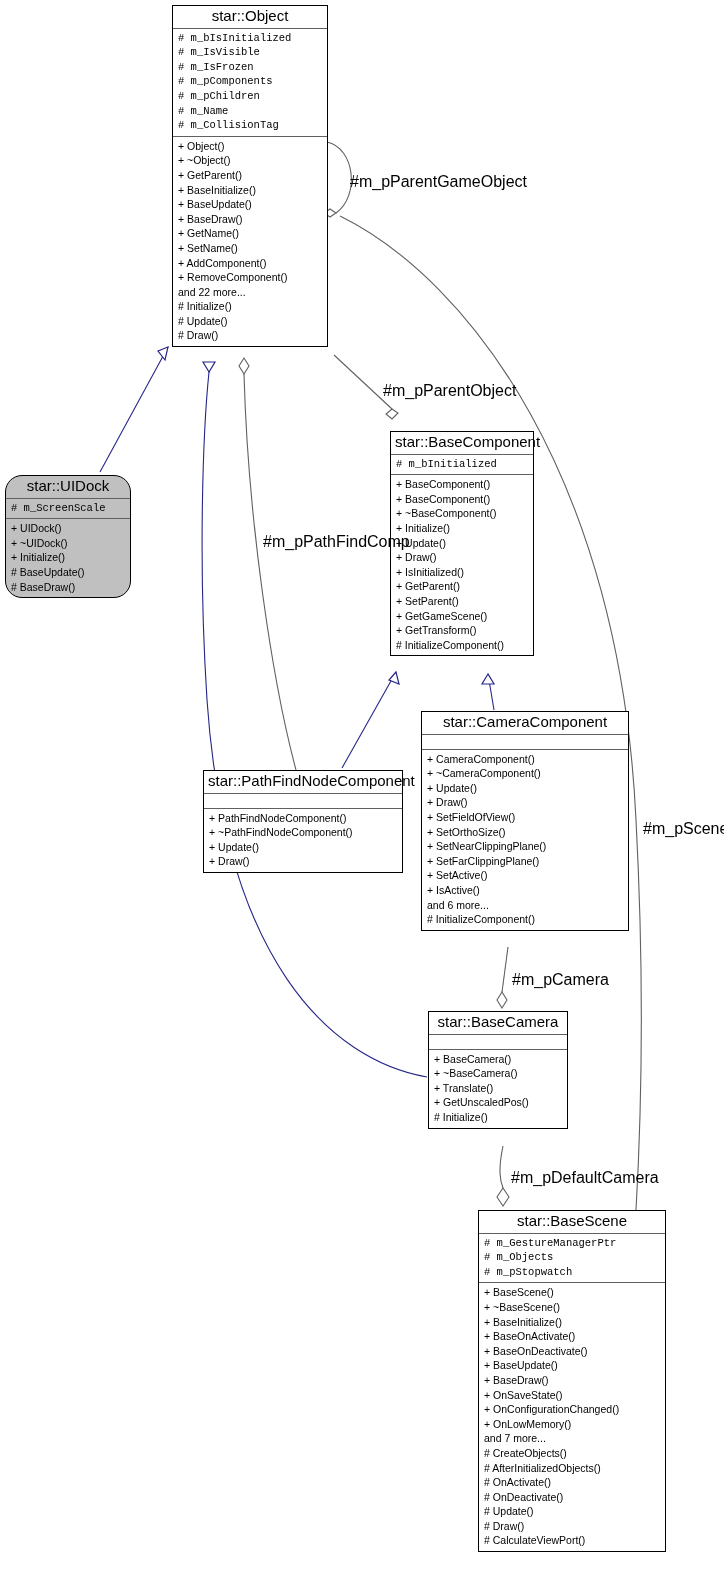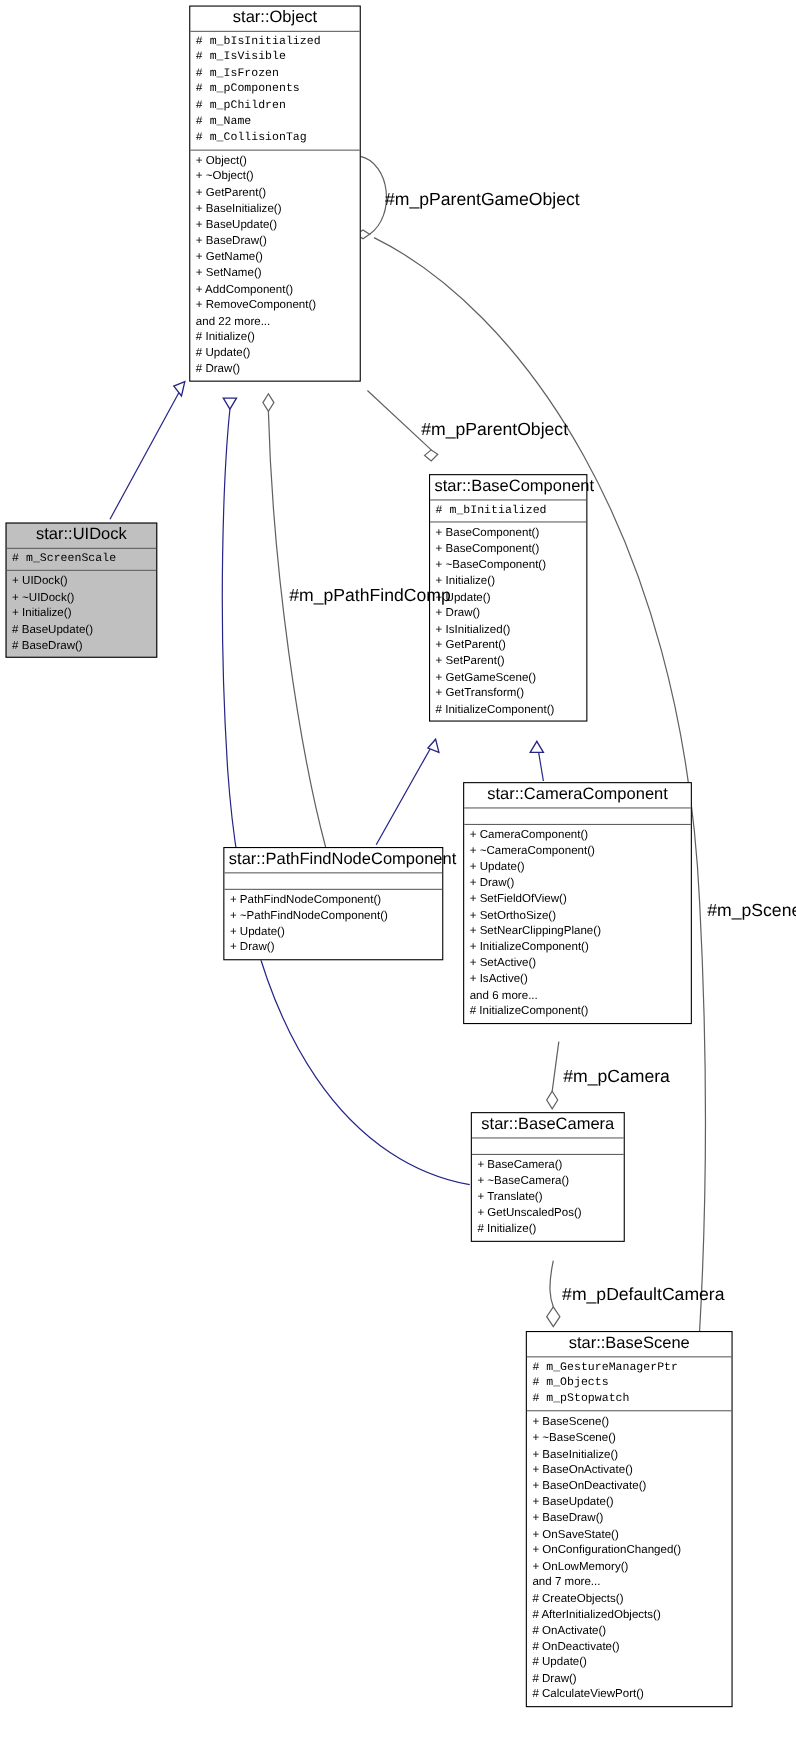--- a/index.html
+++ b/index.html
@@ -126,21 +126,21 @@
         <div class="uml-row">+ SetName()</div>
         <div class="uml-row">+ AddComponent()</div>
         <div class="uml-row">+ RemoveComponent()</div>
         <div class="uml-row">and 22 more...</div>
         <div class="uml-row"># Initialize()</div>
         <div class="uml-row"># Update()</div>
         <div class="uml-row"># Draw()</div>
       </div>
   </div>
 
-  <div class="umlbox highlight" id="box-uidock" style="left:5px; top:475px; width:138px;">
+  <div class="umlbox highlight" id="box-uidock" style="left:5px; top:475px; width:126px;border-radius:17px;">
     <div class="uml-title">star::UIDock</div>
     <div class="uml-attrs">
         <div class="uml-row"># m_ScreenScale</div>
       </div>
     <div class="uml-ops">
         <div class="uml-row">+ UIDock()</div>
         <div class="uml-row">+ ~UIDock()</div>
         <div class="uml-row">+ Initialize()</div>
         <div class="uml-row"># BaseUpdate()</div>
         <div class="uml-row"># BaseDraw()</div>
@@ -183,21 +183,21 @@
     <div class="uml-title">star::CameraComponent</div>
     <div class="uml-attrs"></div>
     <div class="uml-ops">
         <div class="uml-row">+ CameraComponent()</div>
         <div class="uml-row">+ ~CameraComponent()</div>
         <div class="uml-row">+ Update()</div>
         <div class="uml-row">+ Draw()</div>
         <div class="uml-row">+ SetFieldOfView()</div>
         <div class="uml-row">+ SetOrthoSize()</div>
         <div class="uml-row">+ SetNearClippingPlane()</div>
-        <div class="uml-row">+ InitializeComponent()</div>
+        <div class="uml-row">+ SetFarClippingPlane()</div>
         <div class="uml-row">+ SetActive()</div>
         <div class="uml-row">+ IsActive()</div>
         <div class="uml-row">and 6 more...</div>
         <div class="uml-row"># InitializeComponent()</div>
       </div>
   </div>
 
   <div class="umlbox" id="box-basecamera" style="left:428px; top:1011px; width:140px;">
     <div class="uml-title">star::BaseCamera</div>
     <div class="uml-attrs"></div>

